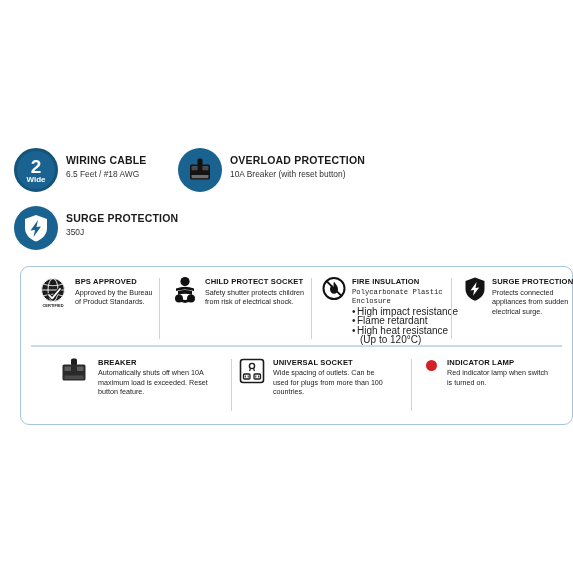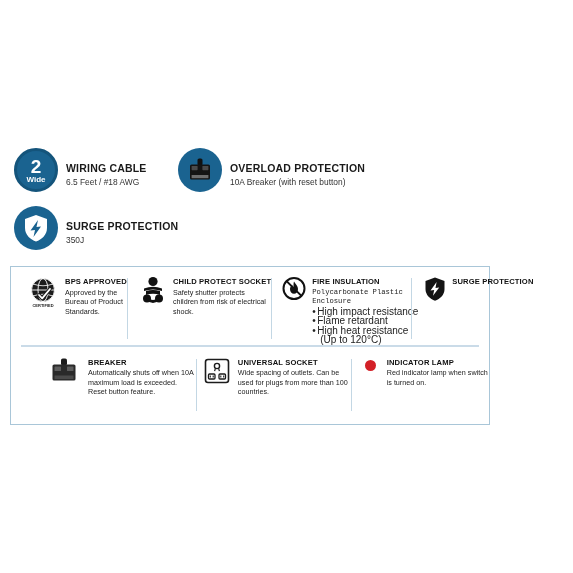--- a/index.html
+++ b/index.html
@@ -34,21 +34,20 @@
     height: 44px;
     flex: 0 0 44px;
     border-radius: 50%;
     background: #1a6390;
     position: relative;
     overflow: hidden;
   }
   .hl-text {
     margin-left: 8px;
     padding-top: 6px;
-    margin-top: 8px;
   }
   .hl-title {
     font-size: 10.5px;
     font-weight: bold;
     color: #1a1a1a;
     letter-spacing: 0.2px;
     line-height: 13px;
     white-space: nowrap;
   }
   .hl-sub {
@@ -91,27 +90,27 @@
 
   .badge-center {
     display: flex;
     align-items: center;
     justify-content: center;
   }
 
   
   .panel {
     position: absolute;
-    left: 10px;
+    left: 20px;
     top: 266px;
-    width: 480px;
+    width: 553px;
     height: 159px;
     box-sizing: border-box;
     border: 1.5px solid #a9c6d8;
-    border-radius: 0;
+    border-radius: 9px;
     background: #ffffff;
   }
   .panel-row {
     display: flex;
     box-sizing: border-box;
   }
   .row-1 { height: 78px; padding: 9px 0 0 0; }
   .row-divider {
     height: 1.5px;
     background: #cadbe8;
@@ -295,20 +294,21 @@
 
     <div class="feat" style="width:120px; padding-left:12px;">
       <div class="feat-icon" style="width:24px; margin-right:5px;">
         <svg width="22" height="26" viewBox="0 0 22 26">
           <path d="M11 1.5 L20.5 5 V13 C20.5 19 16 23 11 24.8 C6 23 1.5 19 1.5 13 V5 Z" fill="#141414"></path>
           <path d="M12.6 6 L6.5 14.5 L10.2 14 L9 19.8 L15.2 11.5 L11.5 12 Z" fill="#ffffff"></path>
         </svg>
       </div>
       <div class="feat-text">
         <div class="feat-title">SURGE PROTECTION</div>
+        <div class="feat-desc" style="max-width:94px;">Protects connected appliances from sudden electrical surge.</div>
       </div>
     </div>
   </div>
 
   <div class="row-divider"></div>
 
   <div class="panel-row row-2">
 
     <div class="feat" style="width:210px; padding-left:36px;">
       <div class="feat-icon" style="width:34px; margin-right:7px;">

